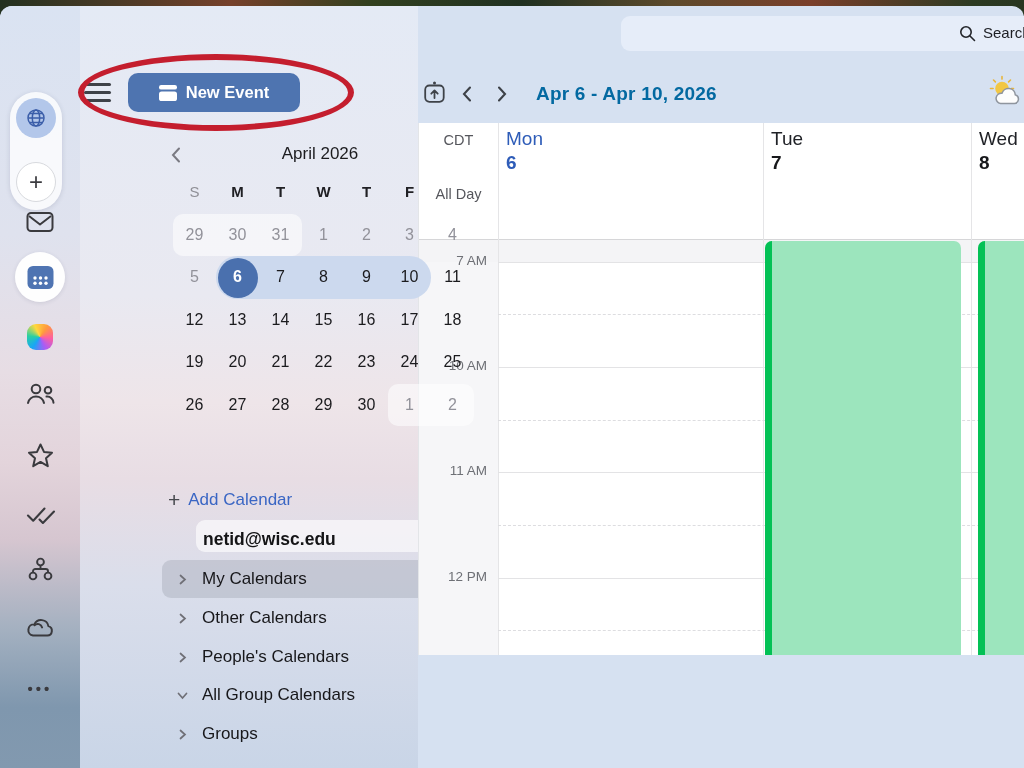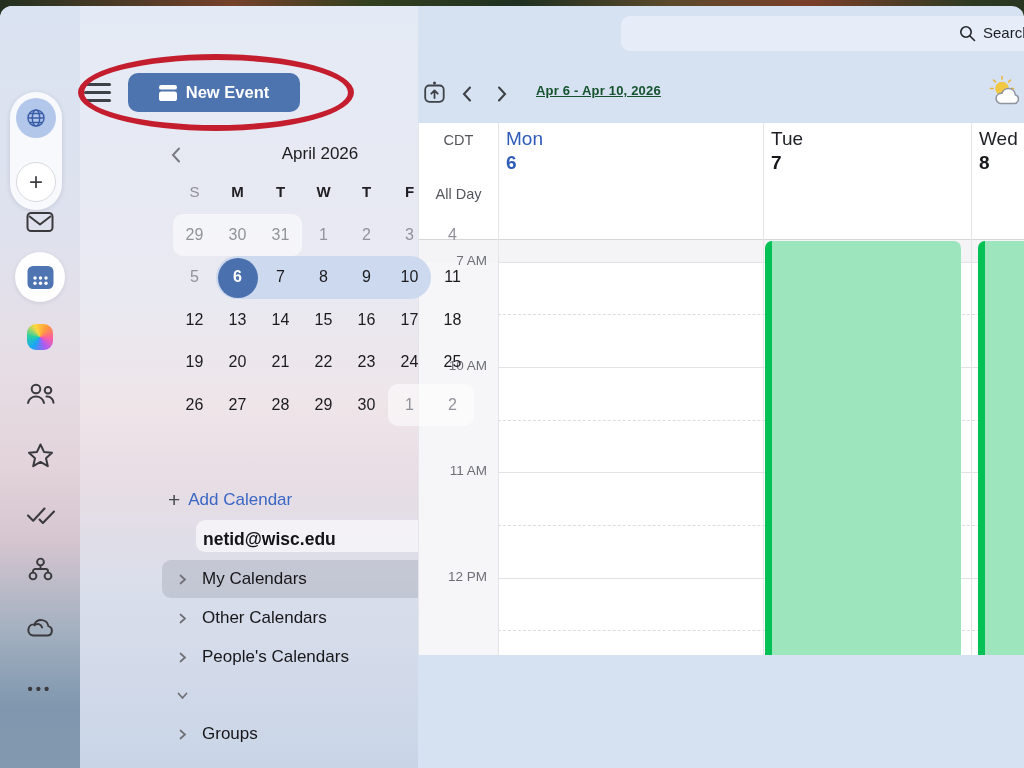--- a/index.html
+++ b/index.html
@@ -34,21 +34,21 @@
   #hamburger { position:absolute; left:84px; top:77px; width:27px; cursor:pointer; }
   #hamburger span { display:block; height:2.6px; background:#3e4248; border-radius:2px; margin-bottom:5.4px; }
   #new-event-btn { position:absolute; left:128px; top:67px; width:172px; height:39px; border:none;
     background:#4e74b0; color:#fff; border-radius:10px; font-family:inherit;
     font-size:16.5px; font-weight:600; display:flex; align-items:center; justify-content:center; gap:9px; cursor:pointer; }
   #annotation-ellipse { position:absolute; left:78px; top:48px; width:276px; height:77px;
     border:6px solid #c41e2e; border-radius:50%; pointer-events:none; z-index:50; }
 
   #jump-today-btn { position:absolute; left:423px; top:75px; cursor:pointer; }
   .nav-chevron { position:absolute; top:78px; cursor:pointer; }
-  #date-range { position:absolute; left:536px; top:77px; font-size:13px; font-weight:600; color:#14532d; letter-spacing:.2px;text-decoration:underline; }
+  #date-range { position:absolute; left:536px; top:77px; font-size:19px; font-weight:600; color:#0369a1; letter-spacing:.2px; }
   #weather { position:absolute; left:988px; top:68px; }
 
   
   .light { position:absolute; top:19px; width:13px; height:13px; border-radius:50%; }
   #search-bar { position:absolute; left:621px; top:10px; width:412px; height:35px;
     background:#e6edf9; border-radius:9px; }
   #search-label { position:absolute; left:362px; top:8px; font-size:15px; color:#1d1f24; white-space:nowrap; }
   #search-icon { position:absolute; left:338px; top:9px; }
 
   
@@ -285,20 +285,21 @@
             </svg>
           </span>
           <span class="lbl">People's Calendars</span>
         </div>
         <div class="side-row" style="top: 670px;">
           <span class="chev">
             <svg width="13" height="13" viewBox="0 0 13 13" fill="none" stroke="#6f6f76" stroke-width="1.7" stroke-linecap="round">
               <path d="M2.5 4.5 L6.5 9 L10.5 4.5"></path>
             </svg>
           </span>
+          <span class="lbl">All Group Calendars</span>
         </div>
         <div class="side-row" style="top: 709px;">
           <span class="chev">
             <svg width="13" height="13" viewBox="0 0 13 13" fill="none" stroke="#6f6f76" stroke-width="1.7" stroke-linecap="round">
               <path d="M4.5 2.5 L9 6.5 L4.5 10.5"></path>
             </svg>
           </span>
           <span class="lbl">Groups</span>
         </div>
       </div>

